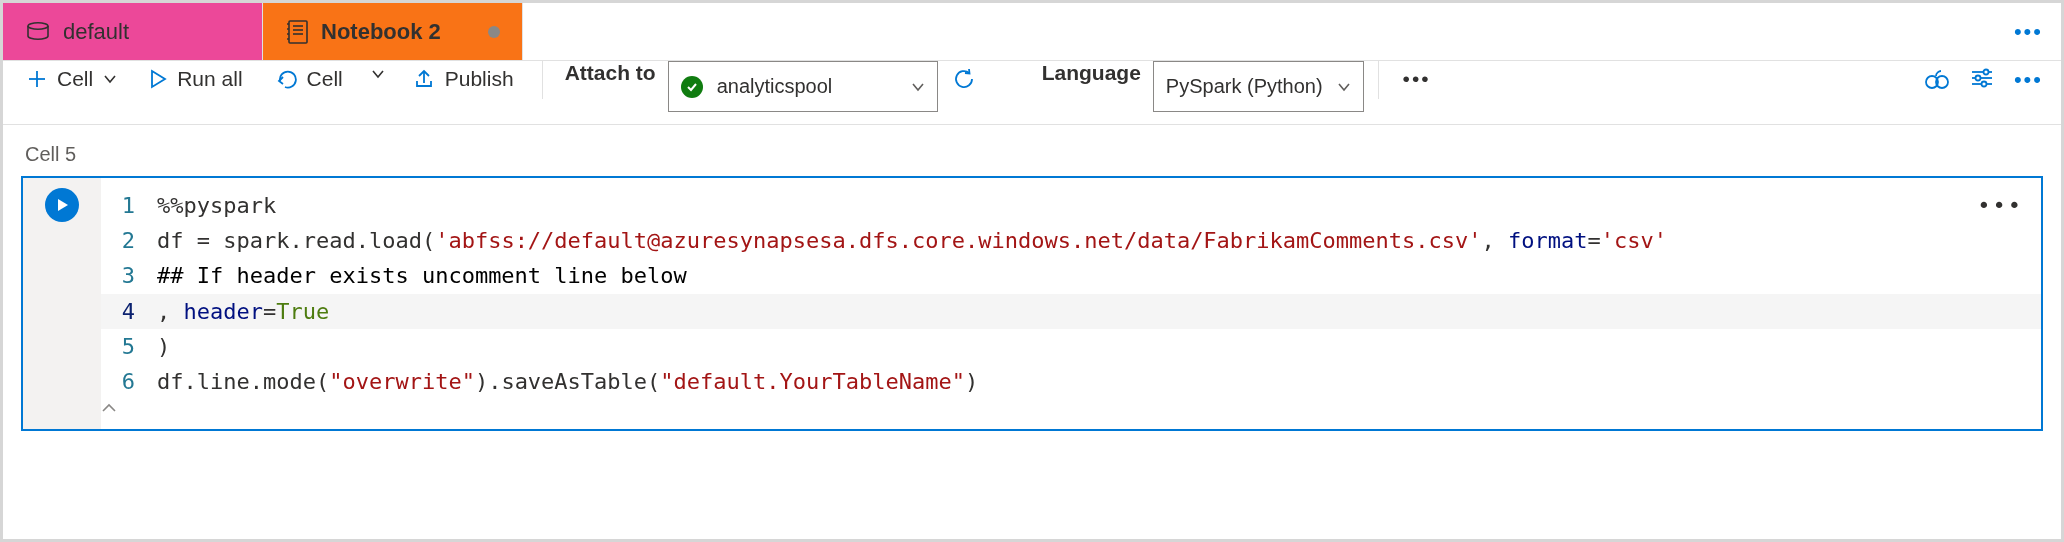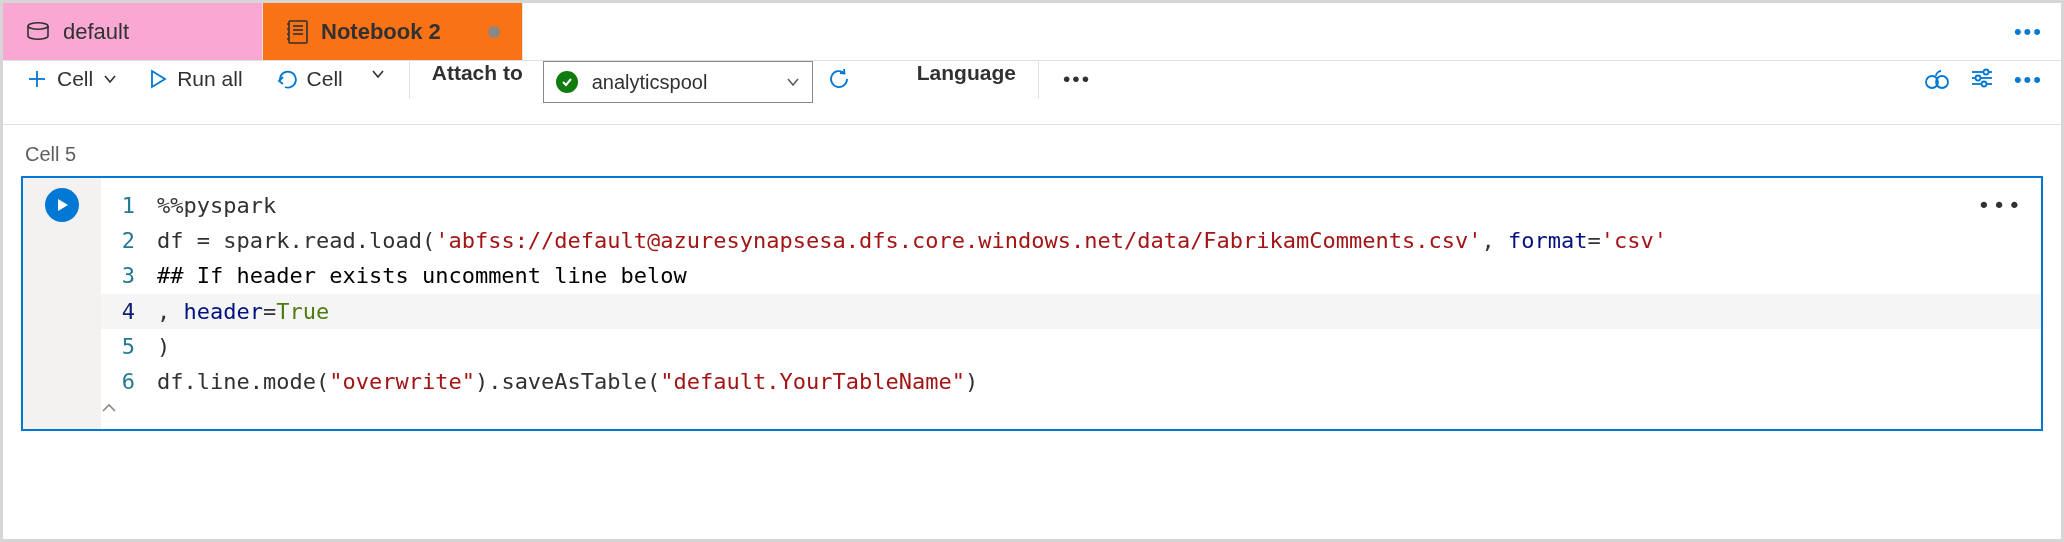--- a/index.html
+++ b/index.html
@@ -23,21 +23,21 @@
   }
   .tab {
     display: flex;
     align-items: center;
     gap: 12px;
     padding: 0 22px;
     border-right: 1px solid #e1e1e1;
     cursor: pointer;
     min-width: 260px;
   }
-  .tab.inactive { background: #f9a8d4; }
+  .tab.inactive { background: #ec4899; }
   .tab.active { background: #f97316; }
   .tab .title { font-size: 22px; }
   .tab.active .title { font-weight: 600; }
   .tab .dirty-dot {
     width: 12px; height: 12px; border-radius: 50%;
     background: #8a8886; margin-left: auto;
   }
   .tabs-rest { flex: 1; display: flex; align-items: center; justify-content: flex-end; padding-right: 18px; }
   .ellipsis-icon { color: #0078d4; font-size: 22px; letter-spacing: 2px; }
 
@@ -56,22 +56,22 @@
     gap: 10px;
     padding: 6px 14px;
     border-radius: 2px;
     cursor: pointer;
     font-size: 21px;
   }
   .tb-sep { width: 1px; height: 38px; background: #e1e1e1; margin: 0 10px; }
   .tb-label { font-size: 21px; font-weight: 600; padding: 0 8px; }
   .dropdown {
     display: flex; align-items: center; gap: 14px;
-    border: 1px solid #8a8886; padding: 6px 12px; height: 42px;
-    min-width: 260px; cursor: pointer; position: relative; margin-left: 8px;
+    border: 1px solid #8a8886; padding: 6px 12px; height: 51px;
+    min-width: 260px; cursor: pointer; position: relative;
   }
   .dropdown .val { font-size: 20px; flex:1; }
   .dropdown .chev { margin-left: auto; }
   .status-dot-ok {
     width: 22px; height: 22px; border-radius: 50%;
     background: #107c10; display: inline-flex; align-items:center; justify-content:center;
     color:#fff; font-size:14px; font-weight:bold;
   }
   .spacer-flex { flex: 1; }
   .icon-blue { color: #0078d4; }
@@ -197,20 +197,32 @@
   </div>
 
   <div class="tb-btn" style="padding:6px 10px;">
     <span>
       <svg width="14" height="14" viewBox="0 0 14 14">
           <polyline points="2,4 7,10 12,4" fill="none" stroke="#323130" stroke-width="1.6"></polyline>
         </svg>
     </span>
   </div>
 
+  <div class="tb-btn">
+    <span class="icon-blue">
+      <svg width="22" height="22" viewBox="0 0 22 22">
+          <g fill="none" stroke="#0078d4" stroke-width="1.8">
+            <line x1="11" y1="15" x2="11" y2="3"></line>
+            <polyline points="6,8 11,3 16,8"></polyline>
+            <path d="M4 13v5h14v-5"></path>
+          </g>
+        </svg>
+    </span>
+    <span>Publish</span>
+  </div>
 
   <div class="tb-sep"></div>
 
   <span class="tb-label">Attach to</span>
 
   <div class="dropdown" style="min-width:270px;">
     <span class="status-dot-ok">
       <svg width="12" height="12" viewBox="0 0 12 12">
           <polyline points="2,6 5,9 10,3" fill="none" stroke="#fff" stroke-width="2"></polyline>
         </svg>
@@ -229,20 +241,28 @@
           <path d="M20 12 A8 8 0 1 1 17.2 6" fill="none" stroke="#0078d4" stroke-width="1.8"></path>
           <polyline points="17,2 17.5,6.5 13,6" fill="none" stroke="#0078d4" stroke-width="1.8"></polyline>
         </svg>
     </span>
   </div>
 
   <div style="width:40px;"></div>
 
   <span class="tb-label">Language</span>
 
+  <div class="dropdown" style="min-width:210px;">
+    <span class="val">PySpark (Python)</span>
+    <span class="chev">
+      <svg width="14" height="14" viewBox="0 0 14 14">
+          <polyline points="2,4 7,10 12,4" fill="none" stroke="#605e5c" stroke-width="1.6"></polyline>
+        </svg>
+    </span>
+  </div>
 
   <div class="tb-sep"></div>
 
   <div class="tb-btn" style="padding:6px 10px;">
     <span style="letter-spacing:2px;">•••</span>
   </div>
 
   <div class="spacer-flex"></div>
 
   <div class="tb-btn" style="padding:6px 8px;">

